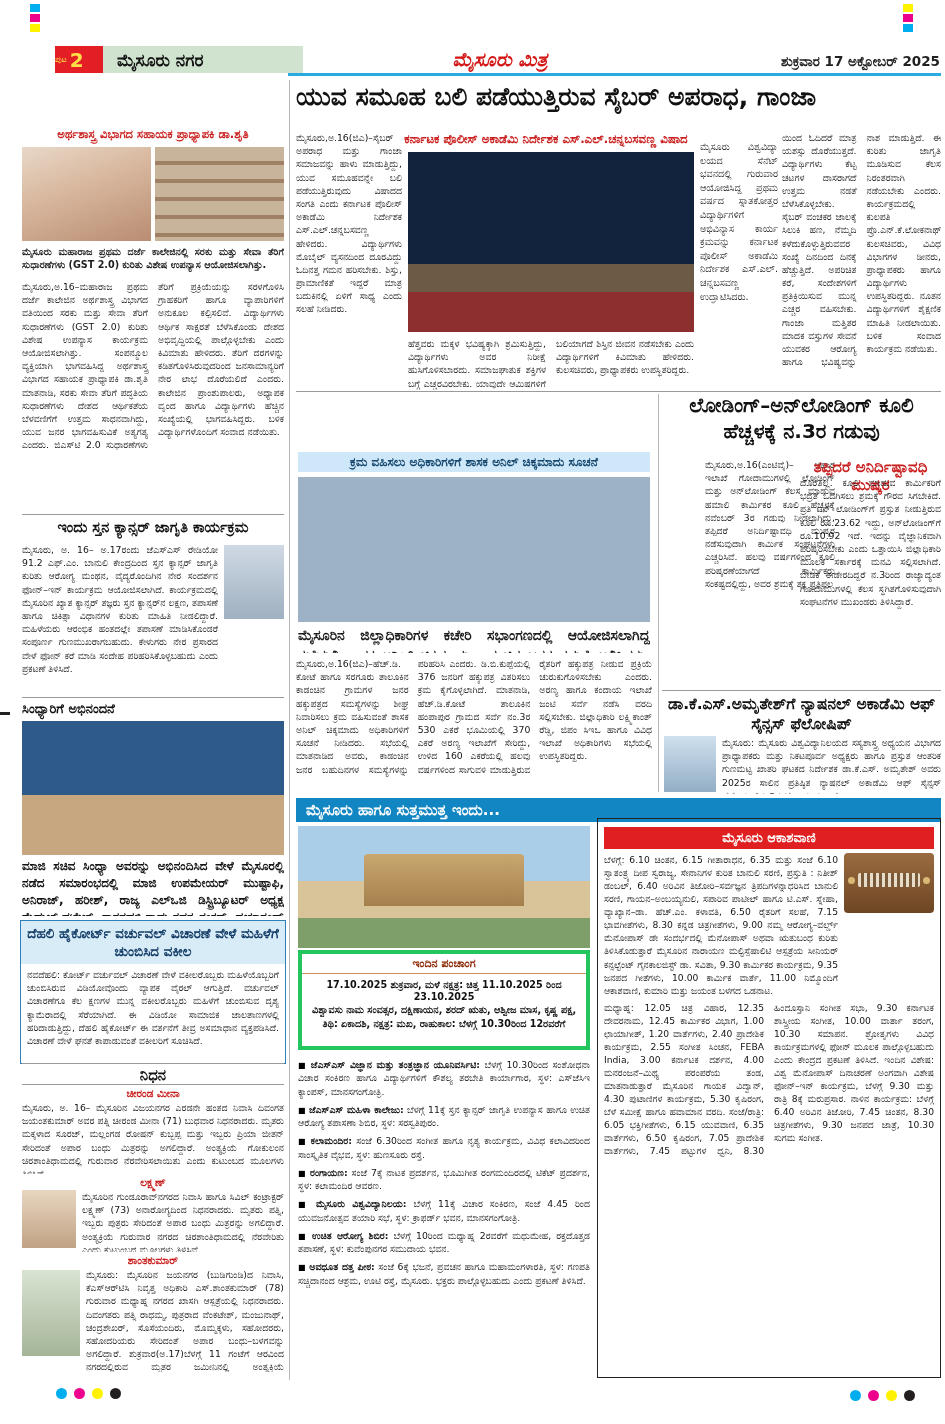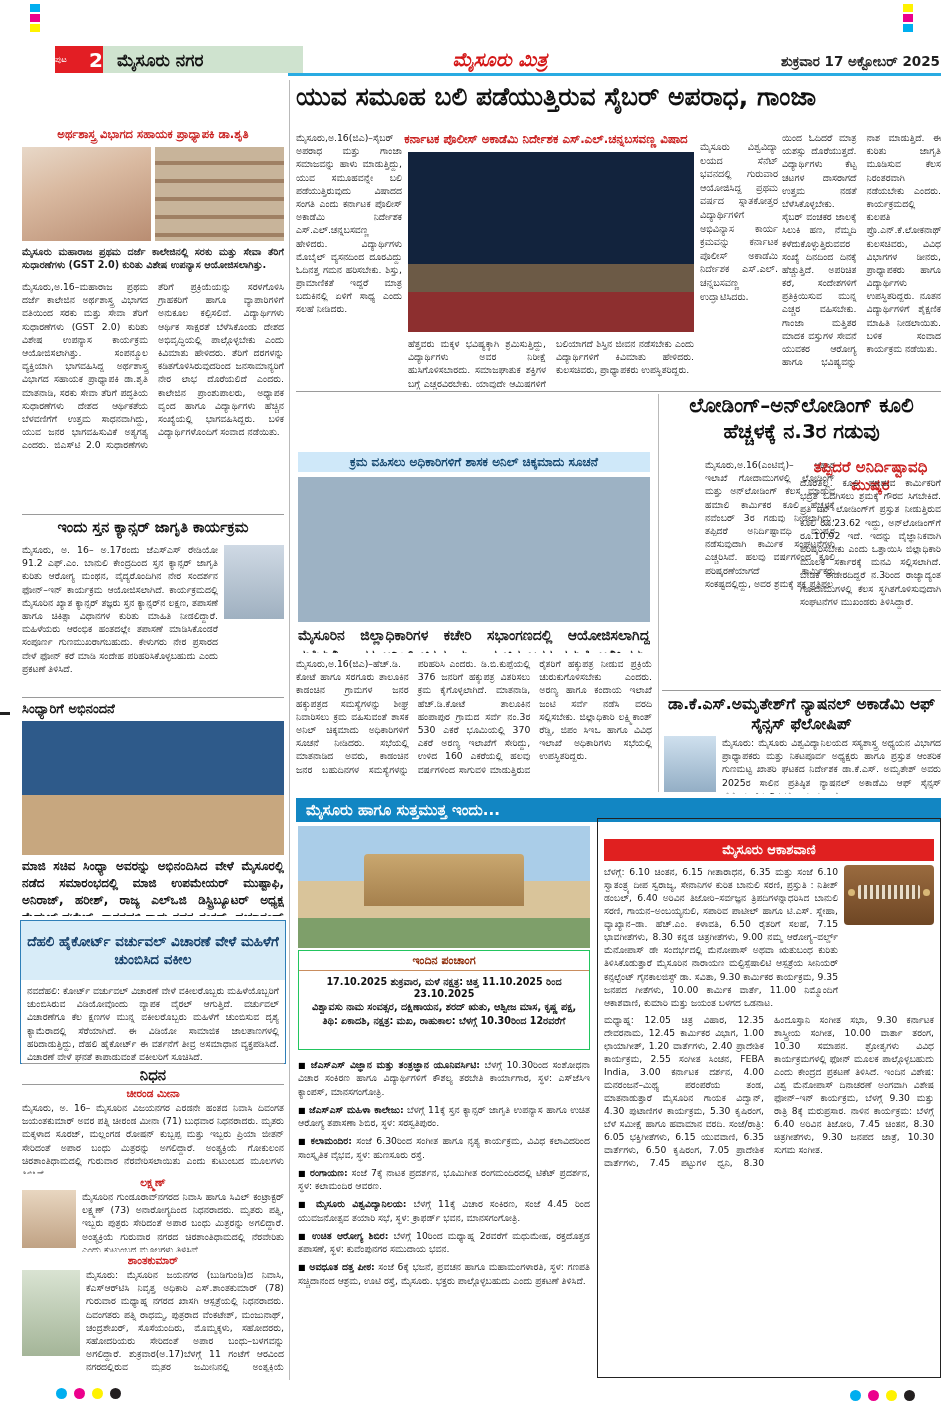--- a/index.html
+++ b/index.html
@@ -31,21 +31,21 @@
     <span class="regbar" style="background:#ec008c;"></span>
     <span class="regbar" style="background:#fff200;"></span>
   </div>
   <div class="abs" style="left:903px;top:4px;">
     <span class="regbar" style="background:#fff200;"></span>
     <span class="regbar" style="background:#ec008c;"></span>
     <span class="regbar" style="background:#00aeef;"></span>
   </div>
   <div class="abs" style="left:0;top:712px;width:10px;height:3px;background:#222;"></div>
 
-  <div class="abs" style="left:55px;top:46px;width:48px;height:27px;background:#e31e24;color:#ffffff;display:flex;align-items:center;justify-content:space-between;gap:3px;">
+  <div class="abs" style="left:55px;top:46px;width:48px;height:27px;background:#e31e24;color:#fde047;display:flex;align-items:center;justify-content:flex-start;gap:3px;">
     <span style="font-size:8px;">ಪುಟ</span>
     <span style="font-size:20px;font-weight:bold;">2</span>
   </div>
   <div class="abs" style="left:103px;top:46px;width:186px;height:27px;background:#cfe3cf;display:flex;align-items:center;padding-left:14px;">
     <span style="font-size:17px;font-weight:bold;color:#111;">ಮೈಸೂರು ನಗರ</span>
   </div>
   <div class="abs" style="left:380px;top:48px;width:240px;text-align:center;">
     <span style="font-size:19px;font-weight:bold;font-style:italic;color:#d41717;">ಮೈಸೂರು ಮಿತ್ರ</span>
   </div>
   <div class="abs" style="left:690px;top:51px;width:250px;text-align:right;padding-right:6px;">
@@ -70,21 +70,21 @@
     <div class="jtext">ಮೈಸೂರು, ಅ. 16– ಅ.17ರಂದು ಜೆಎಸ್‌ಎಸ್ ರೇಡಿಯೋ 91.2 ಎಫ್.ಎಂ. ಬಾನುಲಿ ಕೇಂದ್ರದಿಂದ ಸ್ತನ ಕ್ಯಾನ್ಸರ್ ಜಾಗೃತಿ ಕುರಿತು ಆರೋಗ್ಯ ಮಂಥನ, ವೈದ್ಯರೊಂದಿಗಿನ ನೇರ ಸಂದರ್ಶನ ಫೋನ್–ಇನ್ ಕಾರ್ಯಕ್ರಮ ಆಯೋಜಿಸಲಾಗಿದೆ. ಕಾರ್ಯಕ್ರಮದಲ್ಲಿ ಮೈಸೂರಿನ ಖ್ಯಾತ ಕ್ಯಾನ್ಸರ್ ತಜ್ಞರು ಸ್ತನ ಕ್ಯಾನ್ಸರ್‌ನ ಲಕ್ಷಣ, ತಪಾಸಣೆ ಹಾಗೂ ಚಿಕಿತ್ಸಾ ವಿಧಾನಗಳ ಕುರಿತು ಮಾಹಿತಿ ನೀಡಲಿದ್ದಾರೆ. ಮಹಿಳೆಯರು ಆರಂಭಿಕ ಹಂತದಲ್ಲೇ ತಪಾಸಣೆ ಮಾಡಿಸಿಕೊಂಡರೆ ಸಂಪೂರ್ಣ ಗುಣಮುಖರಾಗಬಹುದು. ಕೇಳುಗರು ನೇರ ಪ್ರಸಾರದ ವೇಳೆ ಫೋನ್ ಕರೆ ಮಾಡಿ ಸಂದೇಹ ಪರಿಹರಿಸಿಕೊಳ್ಳಬಹುದು ಎಂದು ಪ್ರಕಟಣೆ ತಿಳಿಸಿದೆ.</div>
   </div>
 
   <div class="abs hline" style="left:22px;top:697px;width:262px;"></div>
 
   <div class="abs" style="left:22px;top:701px;width:262px;font-size:13px;font-weight:bold;">ಸಿಂಧ್ಯಾರಿಗೆ ಅಭಿನಂದನೆ</div>
   <div class="abs photo" style="left:22px;top:721px;width:262px;height:134px;background:linear-gradient(180deg,#2e5a8a 0 55%,#c7a77f 55% 100%);"></div>
   <div class="abs jtext" style="left:22px;top:858px;width:262px;height:58px;font-size:12px;font-weight:600;">ಮಾಜಿ ಸಚಿವ ಸಿಂಧ್ಯಾ ಅವರನ್ನು ಅಭಿನಂದಿಸಿದ ವೇಳೆ ಮೈಸೂರಲ್ಲಿ ನಡೆದ ಸಮಾರಂಭದಲ್ಲಿ ಮಾಜಿ ಉಪಮೇಯರ್ ಮುಷ್ಟಾಫಿ, ಅನಿರಾಜ್, ಹರೀಶ್, ರಾಜ್ಯ ಎಲ್‌ಒಜಿ ಡಿಸ್ಟ್ರಿಬ್ಯೂಟರ್ ಅಧ್ಯಕ್ಷ ಮೆಹುಲ್ ಪಟೇಲ್, ನಾಗನಹಳ್ಳಿ ಗ್ರಾಮ ಸದಸ್ಯ ಶಂಕರ್, ದಯಾನಂದ್ ಸನ್ನಿಹಿತರು.</div>
 
   <div class="abs" style="left:20px;top:920px;width:264px;height:142px;border:1px solid #2f7fb8;">
-    <div class="center" style="background:#d8ecf8;padding:12px 6px;font-size:13.5px;font-weight:bold;color:#123c66;line-height:1.3;">ದೆಹಲಿ ಹೈಕೋರ್ಟ್ ವರ್ಚುವಲ್ ವಿಚಾರಣೆ ವೇಳೆ ಮಹಿಳೆಗೆ ಚುಂಬಿಸಿದ ವಕೀಲ</div>
+    <div class="center" style="background:#d8ecf8;padding:4px 6px;font-size:13.5px;font-weight:bold;color:#123c66;line-height:1.3;">ದೆಹಲಿ ಹೈಕೋರ್ಟ್ ವರ್ಚುವಲ್ ವಿಚಾರಣೆ ವೇಳೆ ಮಹಿಳೆಗೆ ಚುಂಬಿಸಿದ ವಕೀಲ</div>
     <div class="jtext" style="padding:4px 6px;height:78px;">ನವದೆಹಲಿ: ಕೋರ್ಟ್ ವರ್ಚುವಲ್ ವಿಚಾರಣೆ ವೇಳೆ ವಕೀಲರೊಬ್ಬರು ಮಹಿಳೆಯೊಬ್ಬರಿಗೆ ಚುಂಬಿಸಿರುವ ವಿಡಿಯೋವೊಂದು ವ್ಯಾಪಕ ವೈರಲ್ ಆಗುತ್ತಿದೆ. ವರ್ಚುವಲ್ ವಿಚಾರಣೆಗೂ ಕೆಲ ಕ್ಷಣಗಳ ಮುನ್ನ ವಕೀಲರೊಬ್ಬರು ಮಹಿಳೆಗೆ ಚುಂಬಿಸುವ ದೃಶ್ಯ ಕ್ಯಾಮೆರಾದಲ್ಲಿ ಸೆರೆಯಾಗಿದೆ. ಈ ವಿಡಿಯೋ ಸಾಮಾಜಿಕ ಜಾಲತಾಣಗಳಲ್ಲಿ ಹರಿದಾಡುತ್ತಿದ್ದು, ದೆಹಲಿ ಹೈಕೋರ್ಟ್ ಈ ವರ್ತನೆಗೆ ತೀವ್ರ ಅಸಮಾಧಾನ ವ್ಯಕ್ತಪಡಿಸಿದೆ. ವಿಚಾರಣೆ ವೇಳೆ ಘನತೆ ಕಾಪಾಡುವಂತೆ ವಕೀಲರಿಗೆ ಸೂಚಿಸಿದೆ.</div>
   </div>
 
   <div class="abs hline" style="left:22px;top:1063px;width:262px;"></div>
   <div class="abs center" style="left:20px;top:1066px;width:266px;font-size:15px;font-weight:bold;">ನಿಧನ</div>
   <div class="abs hline" style="left:22px;top:1084px;width:262px;"></div>
 
   <div class="abs center red" style="left:20px;top:1087px;width:266px;font-size:10.5px;font-weight:bold;">ಚೀರಂಡ ಮೀನಾ</div>
   <div class="abs jtext" style="left:22px;top:1101px;width:262px;height:73px;">ಮೈಸೂರು, ಅ. 16– ಮೈಸೂರಿನ ವಿಜಯನಗರ ಎರಡನೇ ಹಂತದ ನಿವಾಸಿ ದಿವಂಗತ ಜಯಂತಕುಮಾರ್ ಅವರ ಪತ್ನಿ ಚೀರಂಡ ಮೀನಾ (71) ಬುಧವಾರ ನಿಧನರಾದರು. ಮೃತರು ಮಕ್ಕಳಾದ ಸೂರಜ್, ಮಲ್ಲಂಗಡ ರೋಷನ್ ಕುಬ್ಬಪ್ಪ ಮತ್ತು ಇಬ್ಬರು ಪ್ರಿಯಾ ಜೀತನ್ ಸೇರಿದಂತೆ ಅಪಾರ ಬಂಧು ಮಿತ್ರರನ್ನು ಅಗಲಿದ್ದಾರೆ. ಅಂತ್ಯಕ್ರಿಯೆ ಗೋಕುಲಂನ ಚಿರಶಾಂತಿಧಾಮದಲ್ಲಿ ಗುರುವಾರ ನೆರವೇರಿಸಲಾಯಿತು ಎಂದು ಕುಟುಂಬದ ಮೂಲಗಳು ತಿಳಿಸಿವೆ.</div>
 
@@ -130,38 +130,38 @@
   <div class="abs" style="left:664px;top:736px;width:277px;height:58px;overflow:hidden;">
     <div class="photo" style="float:left;width:52px;height:56px;margin:0 6px 0 0;background:linear-gradient(#cfe0ee,#93aec5);"></div>
     <div class="jtext">ಮೈಸೂರು: ಮೈಸೂರು ವಿಶ್ವವಿದ್ಯಾನಿಲಯದ ಸಸ್ಯಶಾಸ್ತ್ರ ಅಧ್ಯಯನ ವಿಭಾಗದ ಪ್ರಾಧ್ಯಾಪಕರು ಮತ್ತು ನಿಕಟಪೂರ್ವ ಅಧ್ಯಕ್ಷರು ಹಾಗೂ ಪ್ರಸ್ತುತ ಆಂತರಿಕ ಗುಣಮಟ್ಟ ಖಾತರಿ ಘಟಕದ ನಿರ್ದೇಶಕ ಡಾ.ಕೆ.ಎಸ್. ಅಮೃತೇಶ್ ಅವರು 2025ರ ಸಾಲಿನ ಪ್ರತಿಷ್ಠಿತ ನ್ಯಾಷನಲ್ ಅಕಾಡೆಮಿ ಆಫ್ ಸೈನ್ಸಸ್ ಫೆಲೋಷಿಪ್‌ನ ಗೌರವಕ್ಕೆ ಪಾತ್ರರಾಗಿದ್ದಾರೆ.</div>
   </div>
 
   <div class="abs" style="left:296px;top:798px;width:645px;height:24px;background:#1286c3;color:#fff;display:flex;align-items:center;padding-left:10px;box-sizing:border-box;font-size:15px;font-weight:bold;">ಮೈಸೂರು ಹಾಗೂ ಸುತ್ತಮುತ್ತ ಇಂದು...</div>
 
   <div class="abs photo" style="left:298px;top:826px;width:292px;height:122px;background:linear-gradient(180deg,#aacde8 0 45%,#d9c49a 45% 75%,#7e9f6a 75% 100%);">
     <div style="margin:28px auto 0;width:160px;height:52px;background:linear-gradient(#c9a76f,#a5804d);border-radius:4px 4px 0 0;"></div>
   </div>
-  <div class="abs" style="left:298px;top:950px;width:292px;height:100px;border:1px solid #22c55e;box-sizing:border-box;">
+  <div class="abs" style="left:298px;top:950px;width:292px;height:100px;border:4px solid #22c55e;box-sizing:border-box;">
     <div class="center" style="font-size:11px;font-weight:bold;color:#8b2500;border-bottom:1px solid #c98d5e;padding:3px 0;">ಇಂದಿನ ಪಂಚಾಂಗ</div>
     <div class="center" style="font-size:9.6px;font-weight:bold;padding:5px 4px 0;">17.10.2025 ಶುಕ್ರವಾರ, ಮಳೆ ನಕ್ಷತ್ರ: ಚಿತ್ತ 11.10.2025 ರಿಂದ 23.10.2025</div>
     <div class="center" style="font-size:9.6px;font-weight:bold;padding:2px 4px 0;">ವಿಶ್ವಾವಸು ನಾಮ ಸಂವತ್ಸರ, ದಕ್ಷಿಣಾಯನ, ಶರದ್ ಋತು, ಆಶ್ವೀಜ ಮಾಸ, ಕೃಷ್ಣ ಪಕ್ಷ,</div>
     <div class="center" style="font-size:9.6px;font-weight:bold;padding:2px 4px;">ತಿಥಿ: ಏಕಾದಶಿ, ನಕ್ಷತ್ರ: ಮಖ, ರಾಹುಕಾಲ: ಬೆಳಗ್ಗೆ 10.30ರಿಂದ 12ರವರೆಗೆ</div>
   </div>
 
   <ul class="abs jtext" style="left:298px;top:1058px;width:292px;height:346px;">
     <li><b>ಜೆಎಸ್‌ಎಸ್ ವಿಜ್ಞಾನ ಮತ್ತು ತಂತ್ರಜ್ಞಾನ ಯೂನಿವರ್ಸಿಟಿ:</b> <span>ಬೆಳಗ್ಗೆ 10.30ರಿಂದ ಸಂಶೋಧನಾ ವಿಚಾರ ಸಂಕಿರಣ ಹಾಗೂ ವಿದ್ಯಾರ್ಥಿಗಳಿಗೆ ಕೌಶಲ್ಯ ತರಬೇತಿ ಕಾರ್ಯಾಗಾರ, ಸ್ಥಳ: ಎಸ್‌ಜೆಸಿಇ ಕ್ಯಾಂಪಸ್, ಮಾನಸಗಂಗೋತ್ರಿ.</span></li>
     <li><b>ಜೆಎಸ್‌ಎಸ್ ಮಹಿಳಾ ಕಾಲೇಜು:</b> <span>ಬೆಳಗ್ಗೆ 11ಕ್ಕೆ ಸ್ತನ ಕ್ಯಾನ್ಸರ್ ಜಾಗೃತಿ ಉಪನ್ಯಾಸ ಹಾಗೂ ಉಚಿತ ಆರೋಗ್ಯ ತಪಾಸಣಾ ಶಿಬಿರ, ಸ್ಥಳ: ಸರಸ್ವತಿಪುರಂ.</span></li>
     <li><b>ಕಲಾಮಂದಿರ:</b> <span>ಸಂಜೆ 6.30ರಿಂದ ಸಂಗೀತ ಹಾಗೂ ನೃತ್ಯ ಕಾರ್ಯಕ್ರಮ, ವಿವಿಧ ಕಲಾವಿದರಿಂದ ಸಾಂಸ್ಕೃತಿಕ ವೈಭವ, ಸ್ಥಳ: ಹುಣಸೂರು ರಸ್ತೆ.</span></li>
     <li><b>ರಂಗಾಯಣ:</b> <span>ಸಂಜೆ 7ಕ್ಕೆ ನಾಟಕ ಪ್ರದರ್ಶನ, ಭೂಮಿಗೀತ ರಂಗಮಂದಿರದಲ್ಲಿ ಟಿಕೆಟ್ ಪ್ರದರ್ಶನ, ಸ್ಥಳ: ಕಲಾಮಂದಿರ ಆವರಣ.</span></li>
     <li><b>ಮೈಸೂರು ವಿಶ್ವವಿದ್ಯಾನಿಲಯ:</b> <span>ಬೆಳಗ್ಗೆ 11ಕ್ಕೆ ವಿಚಾರ ಸಂಕಿರಣ, ಸಂಜೆ 4.45 ರಿಂದ ಯುವಜನೋತ್ಸವ ತಯಾರಿ ಸಭೆ, ಸ್ಥಳ: ಕ್ರಾಫರ್ಡ್ ಭವನ, ಮಾನಸಗಂಗೋತ್ರಿ.</span></li>
     <li><b>ಉಚಿತ ಆರೋಗ್ಯ ಶಿಬಿರ:</b> <span>ಬೆಳಗ್ಗೆ 10ರಿಂದ ಮಧ್ಯಾಹ್ನ 2ರವರೆಗೆ ಮಧುಮೇಹ, ರಕ್ತದೊತ್ತಡ ತಪಾಸಣೆ, ಸ್ಥಳ: ಕುವೆಂಪುನಗರ ಸಮುದಾಯ ಭವನ.</span></li>
     <li><b>ಅವಧೂತ ದತ್ತ ಪೀಠ:</b> <span>ಸಂಜೆ 6ಕ್ಕೆ ಭಜನೆ, ಪ್ರವಚನ ಹಾಗೂ ಮಹಾಮಂಗಳಾರತಿ, ಸ್ಥಳ: ಗಣಪತಿ ಸಚ್ಚಿದಾನಂದ ಆಶ್ರಮ, ಊಟಿ ರಸ್ತೆ, ಮೈಸೂರು. ಭಕ್ತರು ಪಾಲ್ಗೊಳ್ಳಬಹುದು ಎಂದು ಪ್ರಕಟಣೆ ತಿಳಿಸಿದೆ.</span></li>
   </ul>
 
-  <div class="abs" style="left:597px;top:818px;width:344px;height:560px;border:1.5px solid #222;box-sizing:border-box;padding:20px 6px;overflow:hidden;">
+  <div class="abs" style="left:597px;top:818px;width:344px;height:560px;border:1.5px solid #222;box-sizing:border-box;padding:8px 6px;overflow:hidden;">
     <div class="center" style="background:#e02020;color:#fff;font-size:13px;font-weight:bold;padding:3px 0;">ಮೈಸೂರು ಆಕಾಶವಾಣಿ</div>
     <div style="overflow:hidden;margin-top:4px;">
       <div style="float:right;width:90px;height:60px;margin:0 0 4px 6px;background:linear-gradient(#9a6b3f,#6e4624);border-radius:4px;position:relative;">
         <div style="position:absolute;left:14px;top:20px;width:62px;height:14px;background:repeating-linear-gradient(90deg,#e8dcc8 0 3px,#7a5a38 3px 6px);border-radius:2px;"></div>
         <div style="position:absolute;left:4px;top:24px;width:7px;height:7px;border-radius:50%;background:#d9b877;"></div>
         <div style="position:absolute;right:4px;top:24px;width:7px;height:7px;border-radius:50%;background:#d9b877;"></div>
       </div>
       <div class="jtext" style="font-size:9.2px;">ಬೆಳಗ್ಗೆ: 6.10 ಚಿಂತನ, 6.15 ಗೀತಾರಾಧನ, 6.35 ಮತ್ತು ಸಂಜೆ 6.10 ಸ್ವಾತಂತ್ರ್ಯ ದೀಪ ಸ್ವರಾಜ್ಯ, ಸೇನಾನಿಗಳ ಕುರಿತ ಬಾನುಲಿ ಸರಣಿ, ಪ್ರಸ್ತುತಿ : ನಿತೀಶ್ ಡಂಬಲ್, 6.40 ಅರಿವಿನ ತಿಜೋರಿ–ಸರ್ವಜ್ಞನ ತ್ರಿಪದಿಗಳನ್ನಾಧರಿಸಿದ ಬಾನುಲಿ ಸರಣಿ, ಗಾಯನ–ಅಂಬಯ್ಯನುಲಿ, ಸಪಾರಿವ ಪಾಟೀಲ್ ಹಾಗೂ ಟಿ.ಎಸ್. ಸ್ನೇಹಾ, ವ್ಯಾಖ್ಯಾನ–ಡಾ. ಹೆಚ್.ಎಂ. ಕಳಾವತಿ, 6.50 ರೈತರಿಗೆ ಸಲಹೆ, 7.15 ಭಾವಗೀತೆಗಳು, 8.30 ಕನ್ನಡ ಚಿತ್ರಗೀತೆಗಳು, 9.00 ನಮ್ಮ ಆರೋಗ್ಯ–ವರ್ಲ್ಡ್ ಮೆನೋಪಾಸ್ ಡೇ ಸಂದರ್ಭದಲ್ಲಿ ಮೆನೋಪಾಸ್ ಅಥವಾ ಋತುಬಂಧ ಕುರಿತು ತಿಳಿಸಿಕೊಡುತ್ತಾರೆ ಮೈಸೂರಿನ ನಾರಾಯಣ ಮಲ್ಟಿಸ್ಪೆಷಾಲಿಟಿ ಆಸ್ಪತ್ರೆಯ ಸೀನಿಯರ್ ಕನ್ಸಲ್ಟೆಂಟ್ ಗೈನಕಾಲಜಿಸ್ಟ್ ಡಾ. ಸವಿತಾ, 9.30 ಕಾರ್ಮಿಕರ ಕಾರ್ಯಕ್ರಮ, 9.35 ಜನಪದ ಗೀತೆಗಳು, 10.00 ಕಾರ್ಮಿಕ ವಾರ್ತೆ, 11.00 ನಿಮ್ಮೊಂದಿಗೆ ಆಕಾಶವಾಣಿ, ಕುಮಾರಿ ಮತ್ತು ಜಯಂತ ಬಳಗದ ಒಡನಾಟ.</div>
     </div>
     <div class="jtext cols2" style="font-size:9.2px;margin-top:4px;height:300px;">

